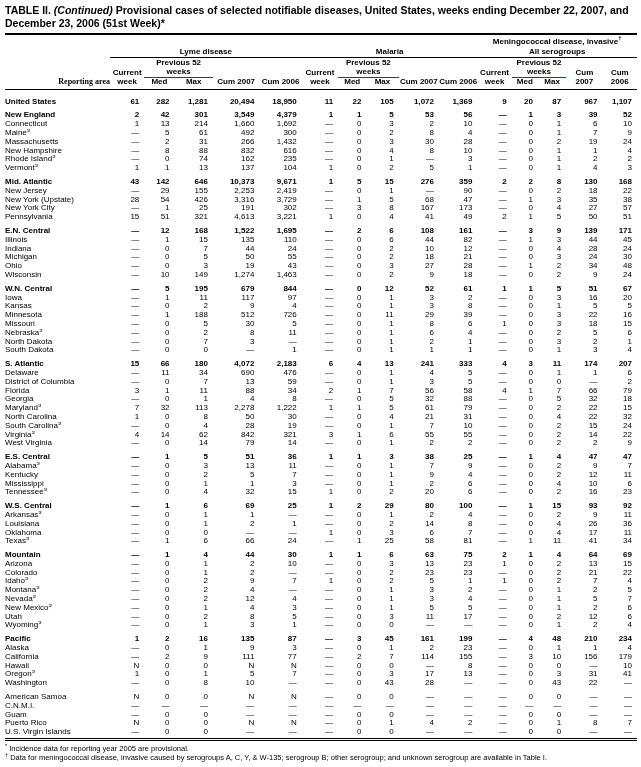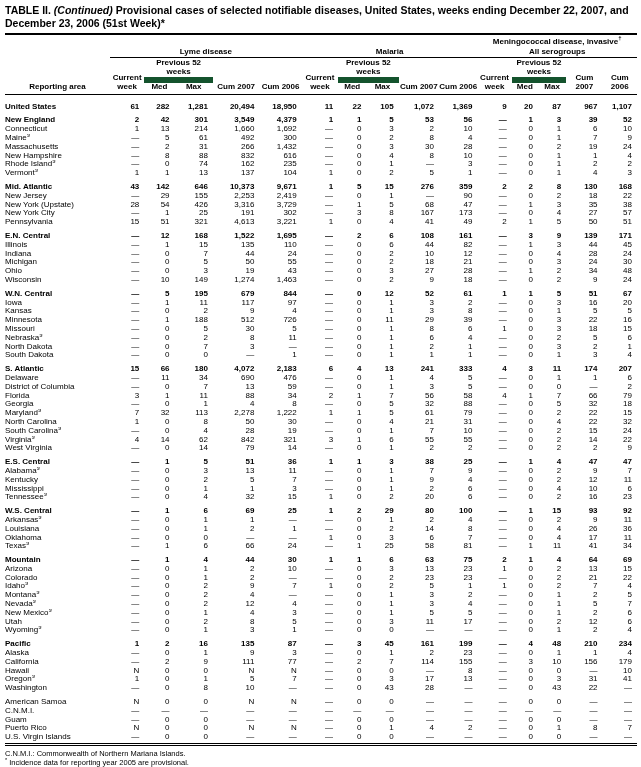--- a/index.html
+++ b/index.html
@@ -30,27 +30,27 @@
     border-top: 2px solid #000;
   }
   th, td {
     padding: 0;
     font-size: 8px;
     line-height: 8.8px;
     vertical-align: bottom;
     overflow: hidden;
   }
   thead th { font-weight: bold; text-align: center; vertical-align: bottom; }
-  th.area-head { text-align: center; vertical-align: bottom; padding-bottom: 2px; }
+  th.area-head { text-align: right; vertical-align: bottom; padding-bottom: 2px; font-family: Liberation Serif, serif; }
   th.group-head {
     border-bottom: 1px solid #000;
     padding: 2px 4px 1px 4px;
     line-height: 9.5px;
   }
-  th.prev-head { border-bottom: 6px solid #14532d; padding: 1px 2px 0 2px; }
+  th.prev-head { border-bottom: 1px solid #14532d; padding: 1px 2px 0 2px; }
   th.sub { padding-bottom: 2px; }
   th.cw, th.cum { padding-bottom: 2px; margin-left: 44px; }
   tbody td.num { text-align: right; padding-right: 5px; white-space: nowrap; }
   tbody td.area { text-align: left; white-space: nowrap; }
   tbody tr:first-child td { border-top: 1.5px solid #000; padding-top: 8px; }
   tbody tr.bold td { font-weight: bold; }
   tbody tr.gap td { padding-top: 5px; }
   tbody tr:last-child td { border-bottom: 3px double #000; padding-bottom: 1px; }
   sup { font-size: 6px; line-height: 0; }
   .footnotes { margin-top: 3px; }
@@ -1321,19 +1321,18 @@
           <td class="num">—</td>
           <td class="num">0</td>
           <td class="num">0</td>
           <td class="num">—</td>
           <td class="num">—</td>
         </tr>
       </tbody>
   </table>
 
   <div class="footnotes">
-    <div class="fn"><span class="fn-mark"></span><span class="fn-text">C.N.M.I.: Commonwealth of Northern Mariana Islands.</span></div>
     <div class="fn"><span class="fn-mark">*</span><span class="fn-text"> Incidence data for reporting year 2005 are provisional.</span></div>
     <div class="fn"><span class="fn-mark">†</span><span class="fn-text"> Data for meningococcal disease, invasive caused by serogroups A, C, Y, &amp; W-135; serogroup B; other serogroup; and unknown serogroup are available in Table I.</span></div>
 
   </div>
 
 </div>
 
 </body></html>

